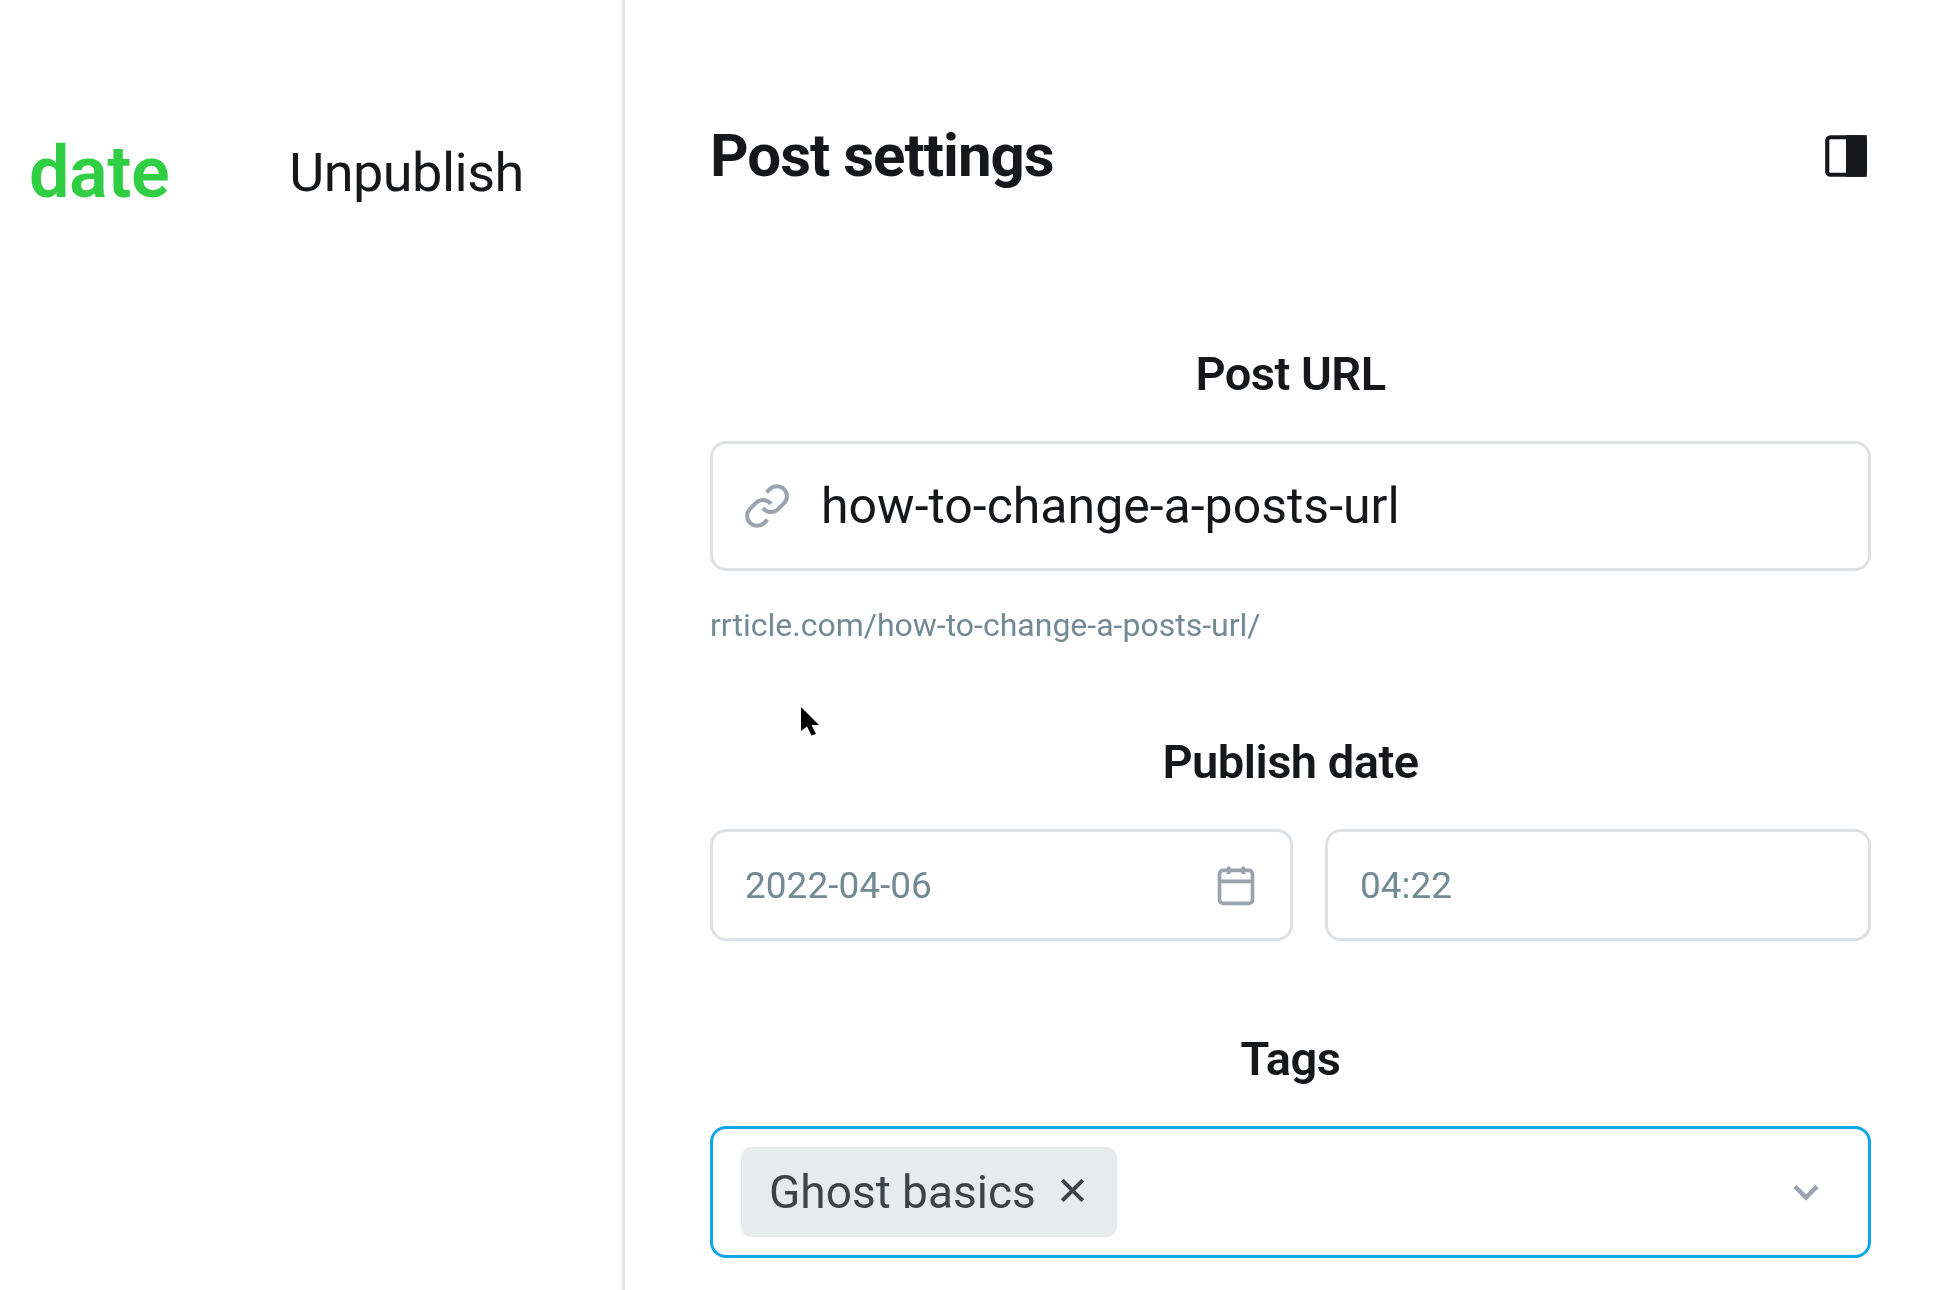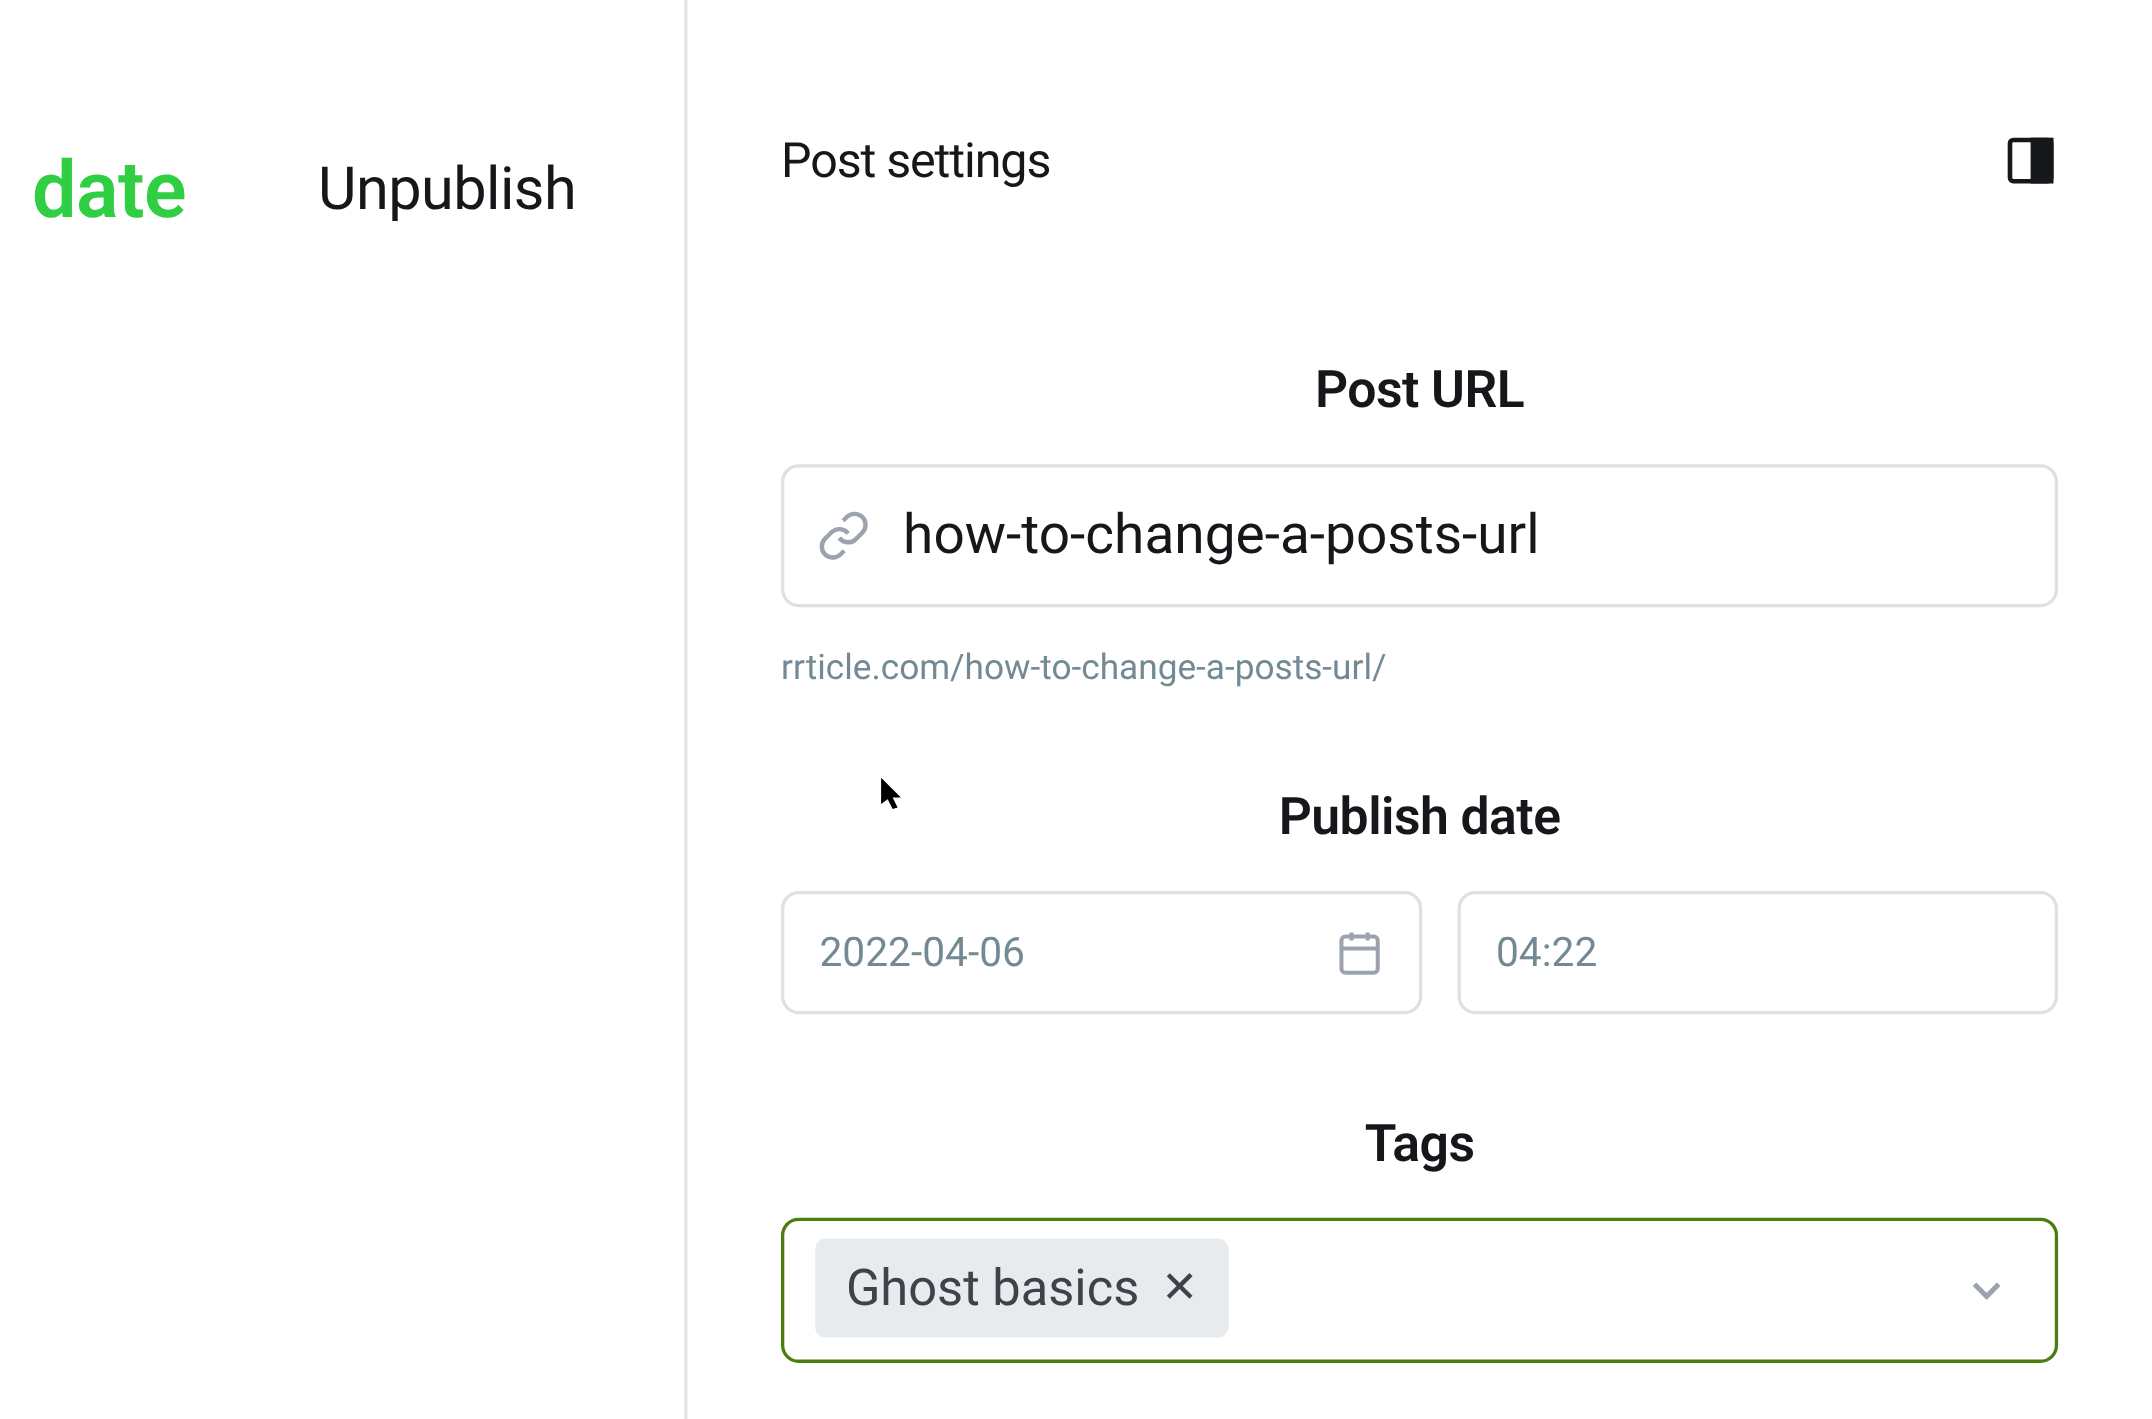--- a/index.html
+++ b/index.html
@@ -51,22 +51,22 @@
       right: 0;
       padding: 120px 85px 0 85px;
     }
     .panel-header {
       display: flex;
       justify-content: space-between;
       align-items: center;
       margin-bottom: 155px;
     }
     .panel-title {
-      font-size: 44px;
-      font-weight: 400;
+      font-size: 60px;
+      font-weight: 700;
       color: #15171a;
       letter-spacing: -1px;
     }
     .close-panel-icon {
       width: 50px;
       height: 50px;
       cursor: pointer;
       display: flex;
       align-items: center;
       justify-content: center;
@@ -173,25 +173,25 @@
       height: 44px;
       flex-shrink: 0;
     }
     .calendar-icon svg {
       width: 44px;
       height: 44px;
       stroke: #9ca3af;
       fill: none;
     }
     .tags-box {
-      border: 3px solid #4d7c0f;
+      border: 3px solid #0ea5e9;
       border-radius: 16px;
       min-height: 132px;
       display: flex;
-      align-items: flex-start;
+      align-items: center;
       padding: 16px 28px;
       background: #fff;
       position: relative;
     }
     .tag-chip {
       background: #e8ebed;
       border-radius: 10px;
       padding: 18px 28px;
       display: flex;
       align-items: center;

